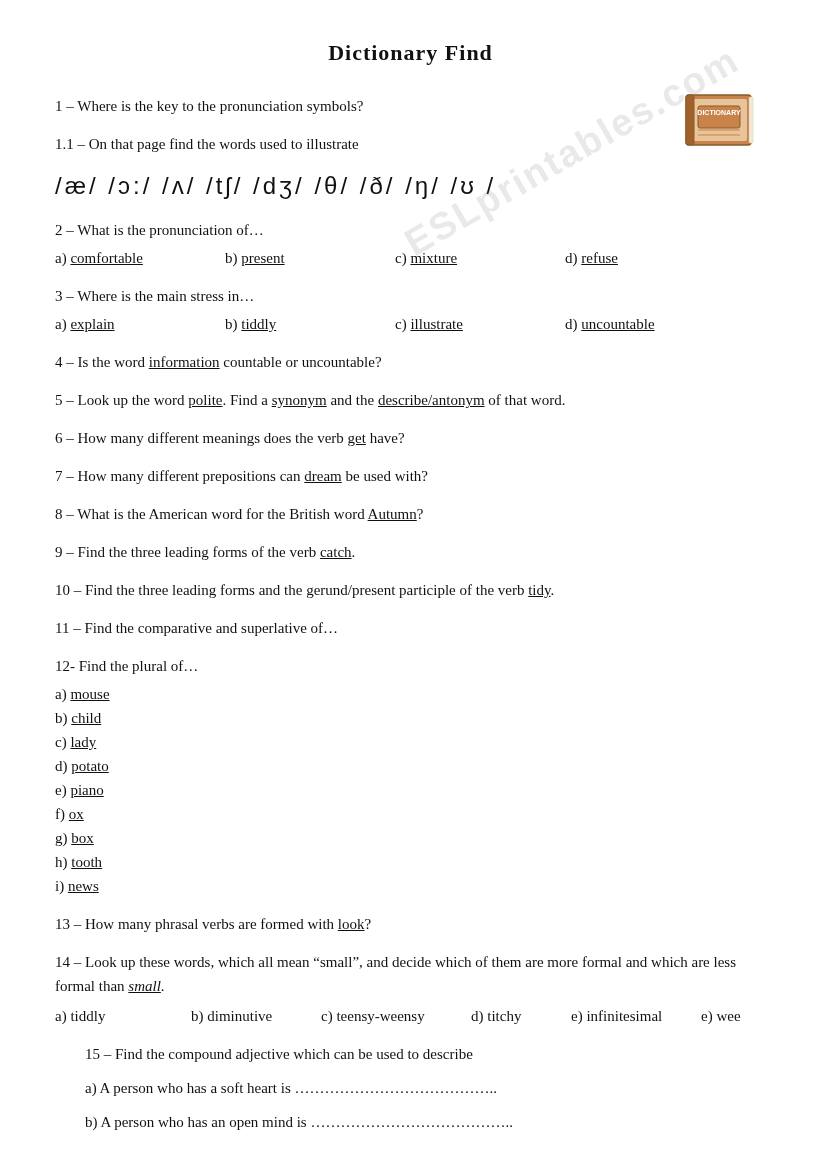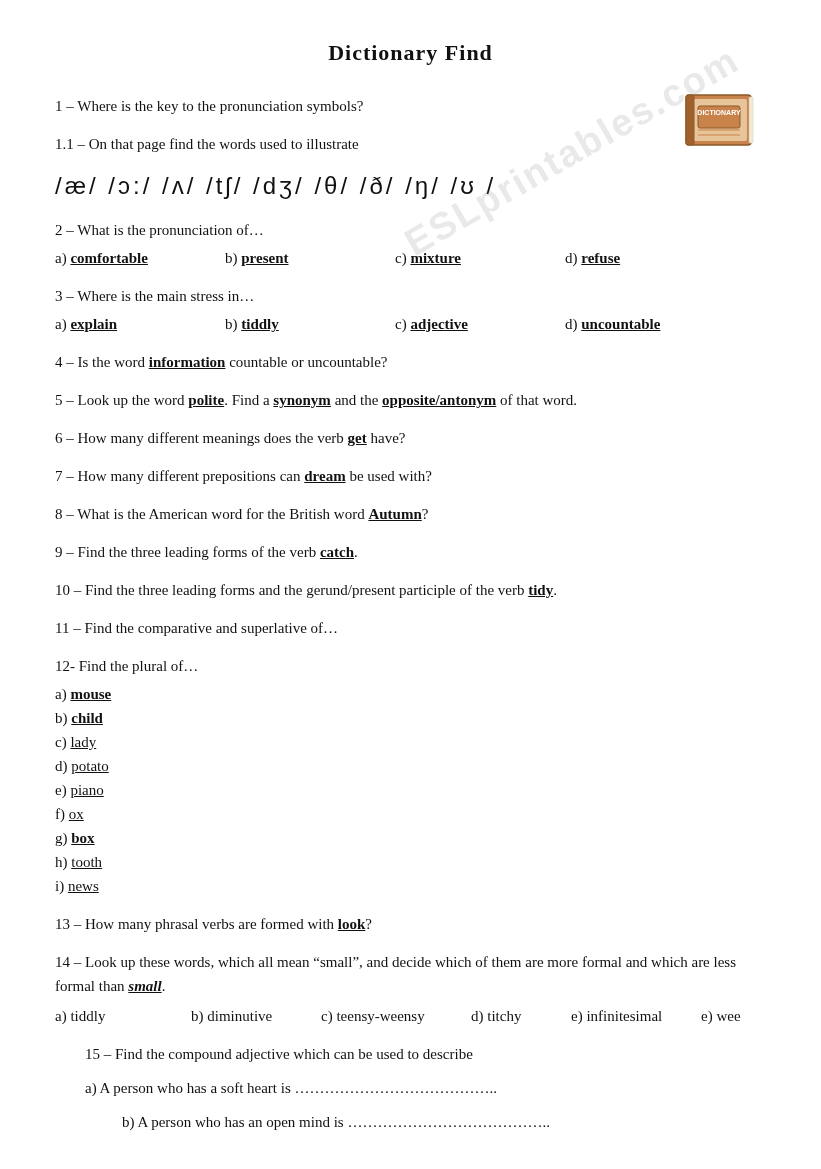--- a/index.html
+++ b/index.html
@@ -57,21 +57,21 @@
       white-space: nowrap;
     }
     .dictionary-icon {
       position: absolute;
       right: 55px;
       top: 80px;
       width: 90px;
       height: 75px;
     }
     u { text-decoration: underline; }
-    b { font-weight: bold; }
+    b { font-weight: normal; }
   </style>
 </head>
 <body>
 
 <div class="dictionary-icon">
   <svg width="90" height="75" viewBox="0 0 90 75">
 
     <rect x="10" y="15" width="65" height="50" rx="3" fill="#c8834a" stroke="#8b5a2b" stroke-width="1.5"></rect>
     <rect x="14" y="19" width="57" height="42" rx="2" fill="#e8c49a"></rect>
 
@@ -109,31 +109,31 @@
     <span class="option">c) <u><b>mixture</b></u></span>
     <span class="option">d) <u><b>refuse</b></u></span>
   </div>
 </div>
 
 <div class="section">
   <span>3 – Where is the main stress in…</span>
   <div class="options-row">
     <span class="option">a) <u><b>explain</b></u></span>
     <span class="option">b) <u><b>tiddly </b></u></span>
-    <span class="option">c) <u><b>adjective</b></u></span>
+    <span class="option">c) <u><b>illustrate</b></u></span>
     <span class="option">d) <u><b>uncountable</b></u></span>
   </div>
 </div>
 
 <div class="section">
   4 – Is the word <u><b>information</b></u> countable or uncountable?
 </div>
 
 <div class="section">
-  5 – Look up the word <u><b>polite</b></u>. Find a <u><b>synonym</b></u> and the <u><b>opposite/antonym</b></u> of that word.
+  5 – Look up the word <u><b>polite</b></u>. Find a <u><b>synonym</b></u> and the <u><b>describe/antonym</b></u> of that word.
 </div>
 
 <div class="section">
   6 – How many different meanings does the verb <u><b>get</b></u> have?
 </div>
 
 <div class="section">
   7 – How many different prepositions can <u><b>dream</b></u> be used with?
 </div>
 
@@ -180,14 +180,14 @@
     <span style="min-width:150px;">c) teensy-weensy</span>
     <span style="min-width:100px;">d) titchy</span>
     <span style="min-width:130px;">e) infinitesimal</span>
     <span style="min-width:60px;">e) wee</span>
   </div>
 </div>
 
 <div class="section" style="margin-left:30px;">
   <span>15 – Find the compound adjective which can be used to describe</span>
   <div style="margin-top:10px;">a)   A person who has a soft heart is …………………………………..</div>
-  <div style="margin-top:10px;margin-left:37px;">b) A person who has an open mind is …………………………………..</div>
+  <div style="margin-top:10px;">b) A person who has an open mind is …………………………………..</div>
 </div>
 
 </body></html>

